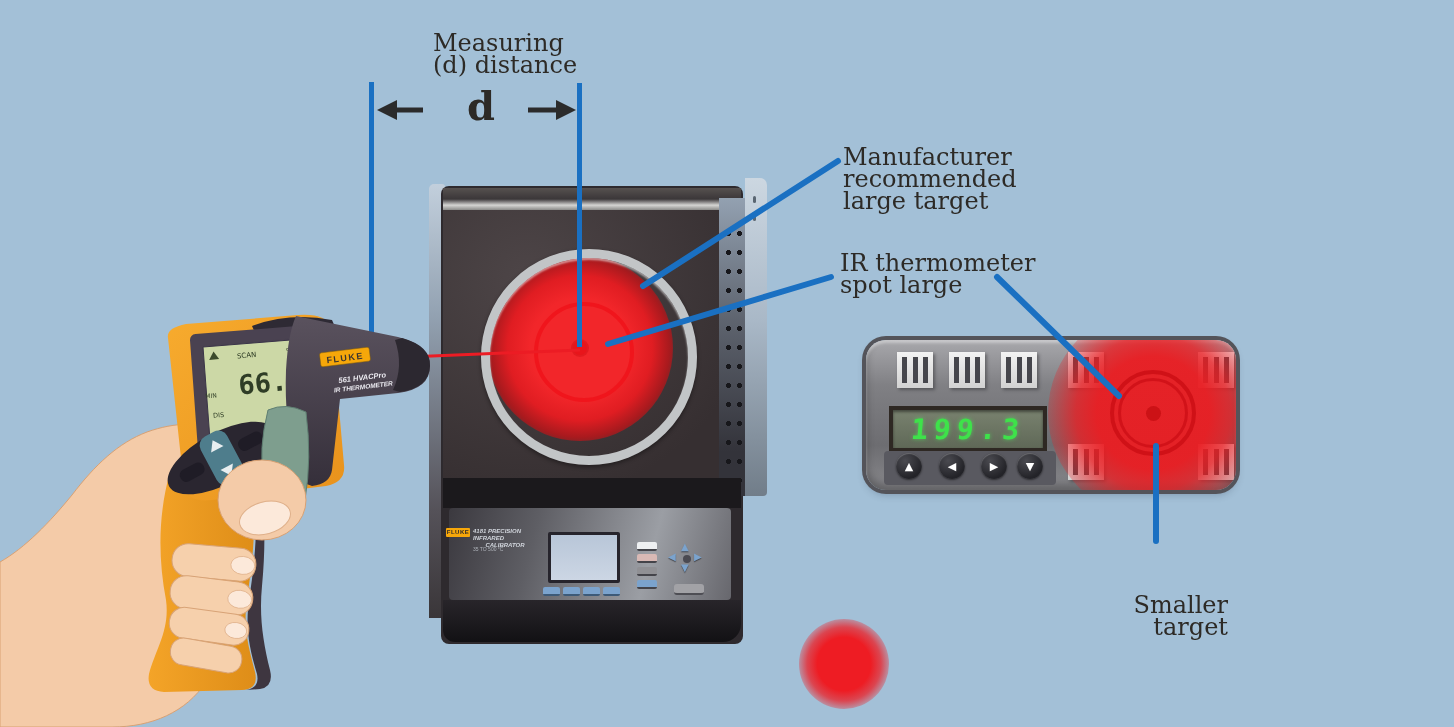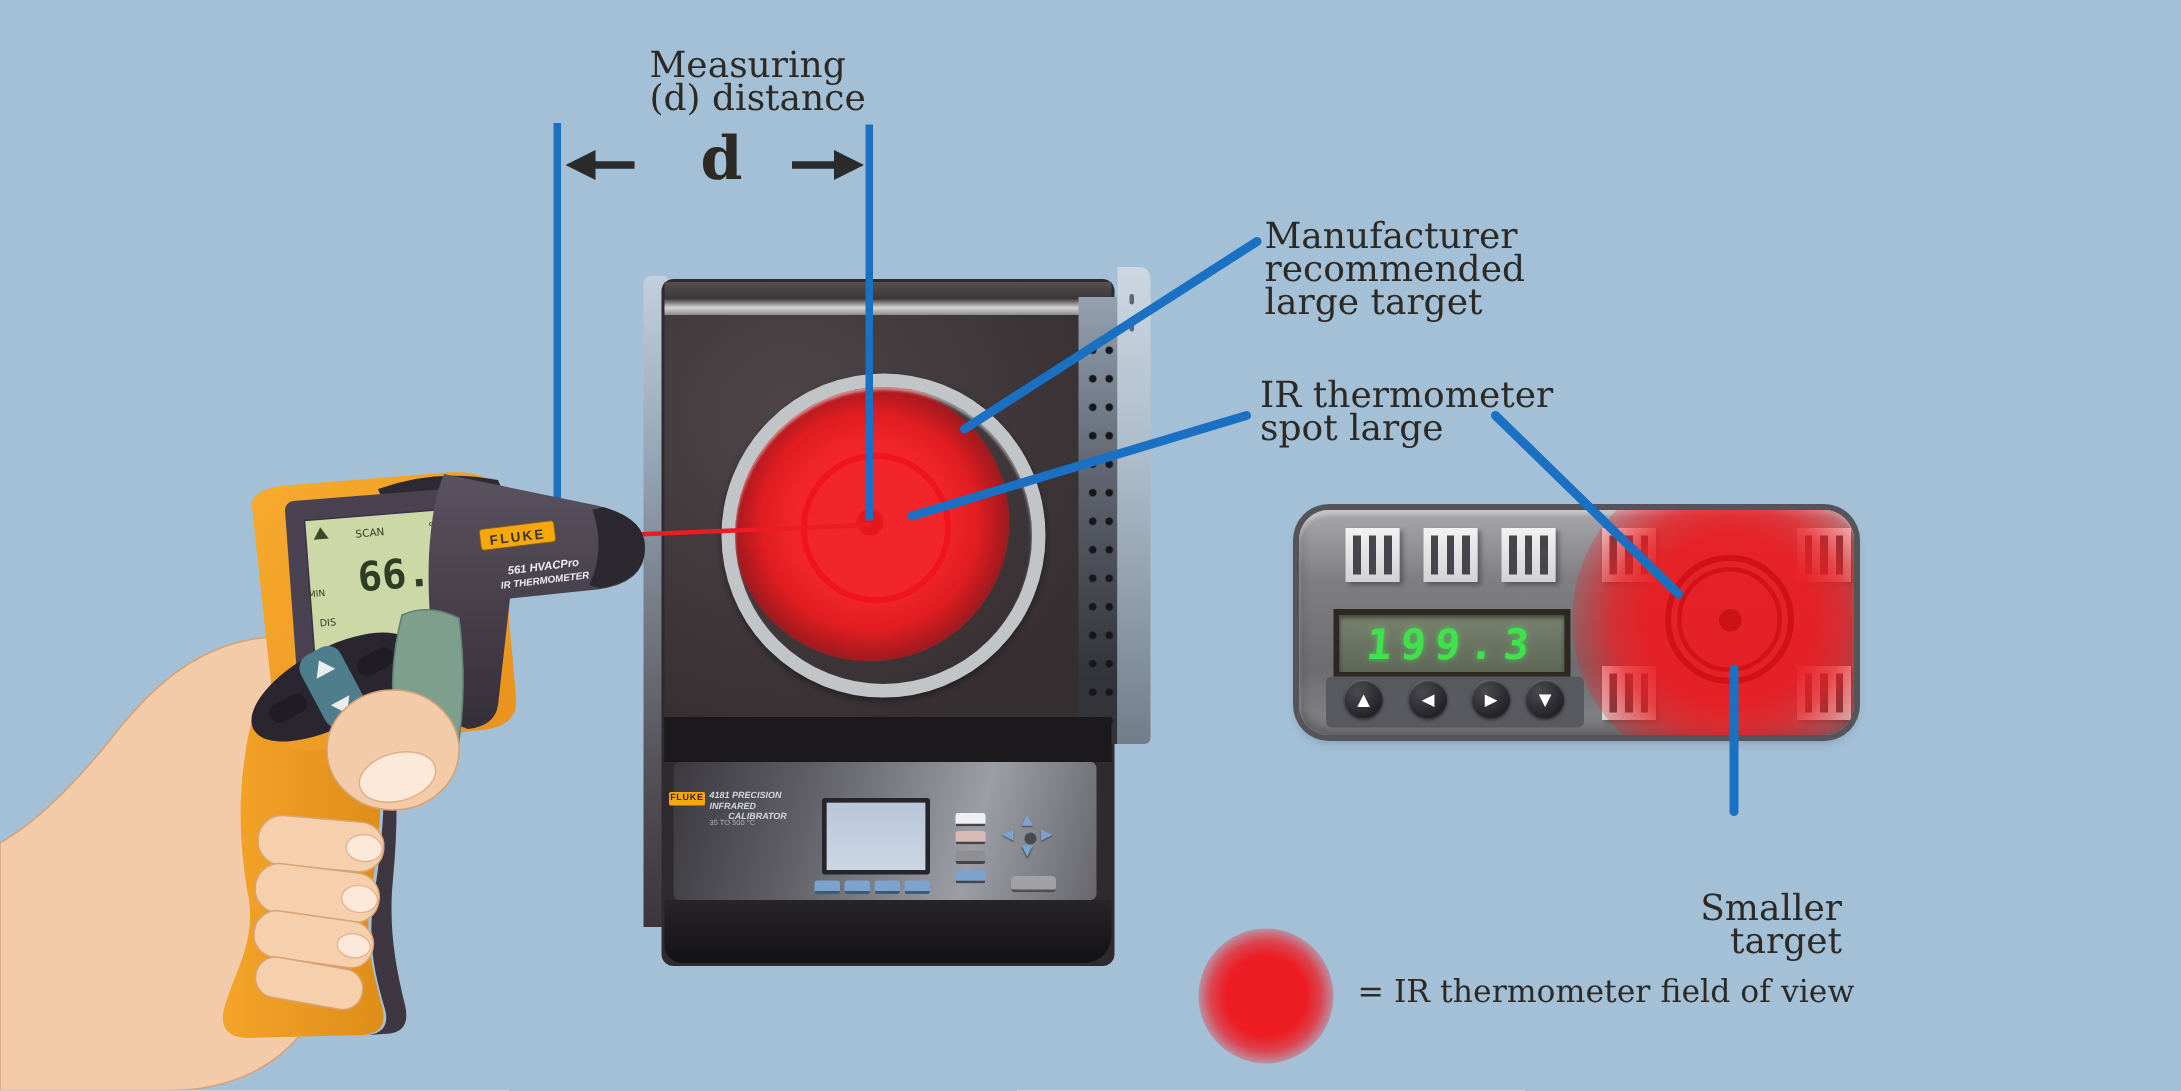--- a/index.html
+++ b/index.html
@@ -296,15 +296,14 @@
     <div>large target</div>
   </div>
 
   <div class="abs z5 label" style="left:840px;top:252px;">
     <div>IR thermometer</div>
     <div>spot large</div>
   </div>
 
   <div class="abs z5 label" style="left:1084px;top:546px;width:144px;text-align:right;margin-top:48px;">Smaller target</div>
 
-  <div class="abs z5 label legend-label" style="left:905px;top:650px;">= IR thermometer field of view</div>
 
 </div>
 
 </body></html>

